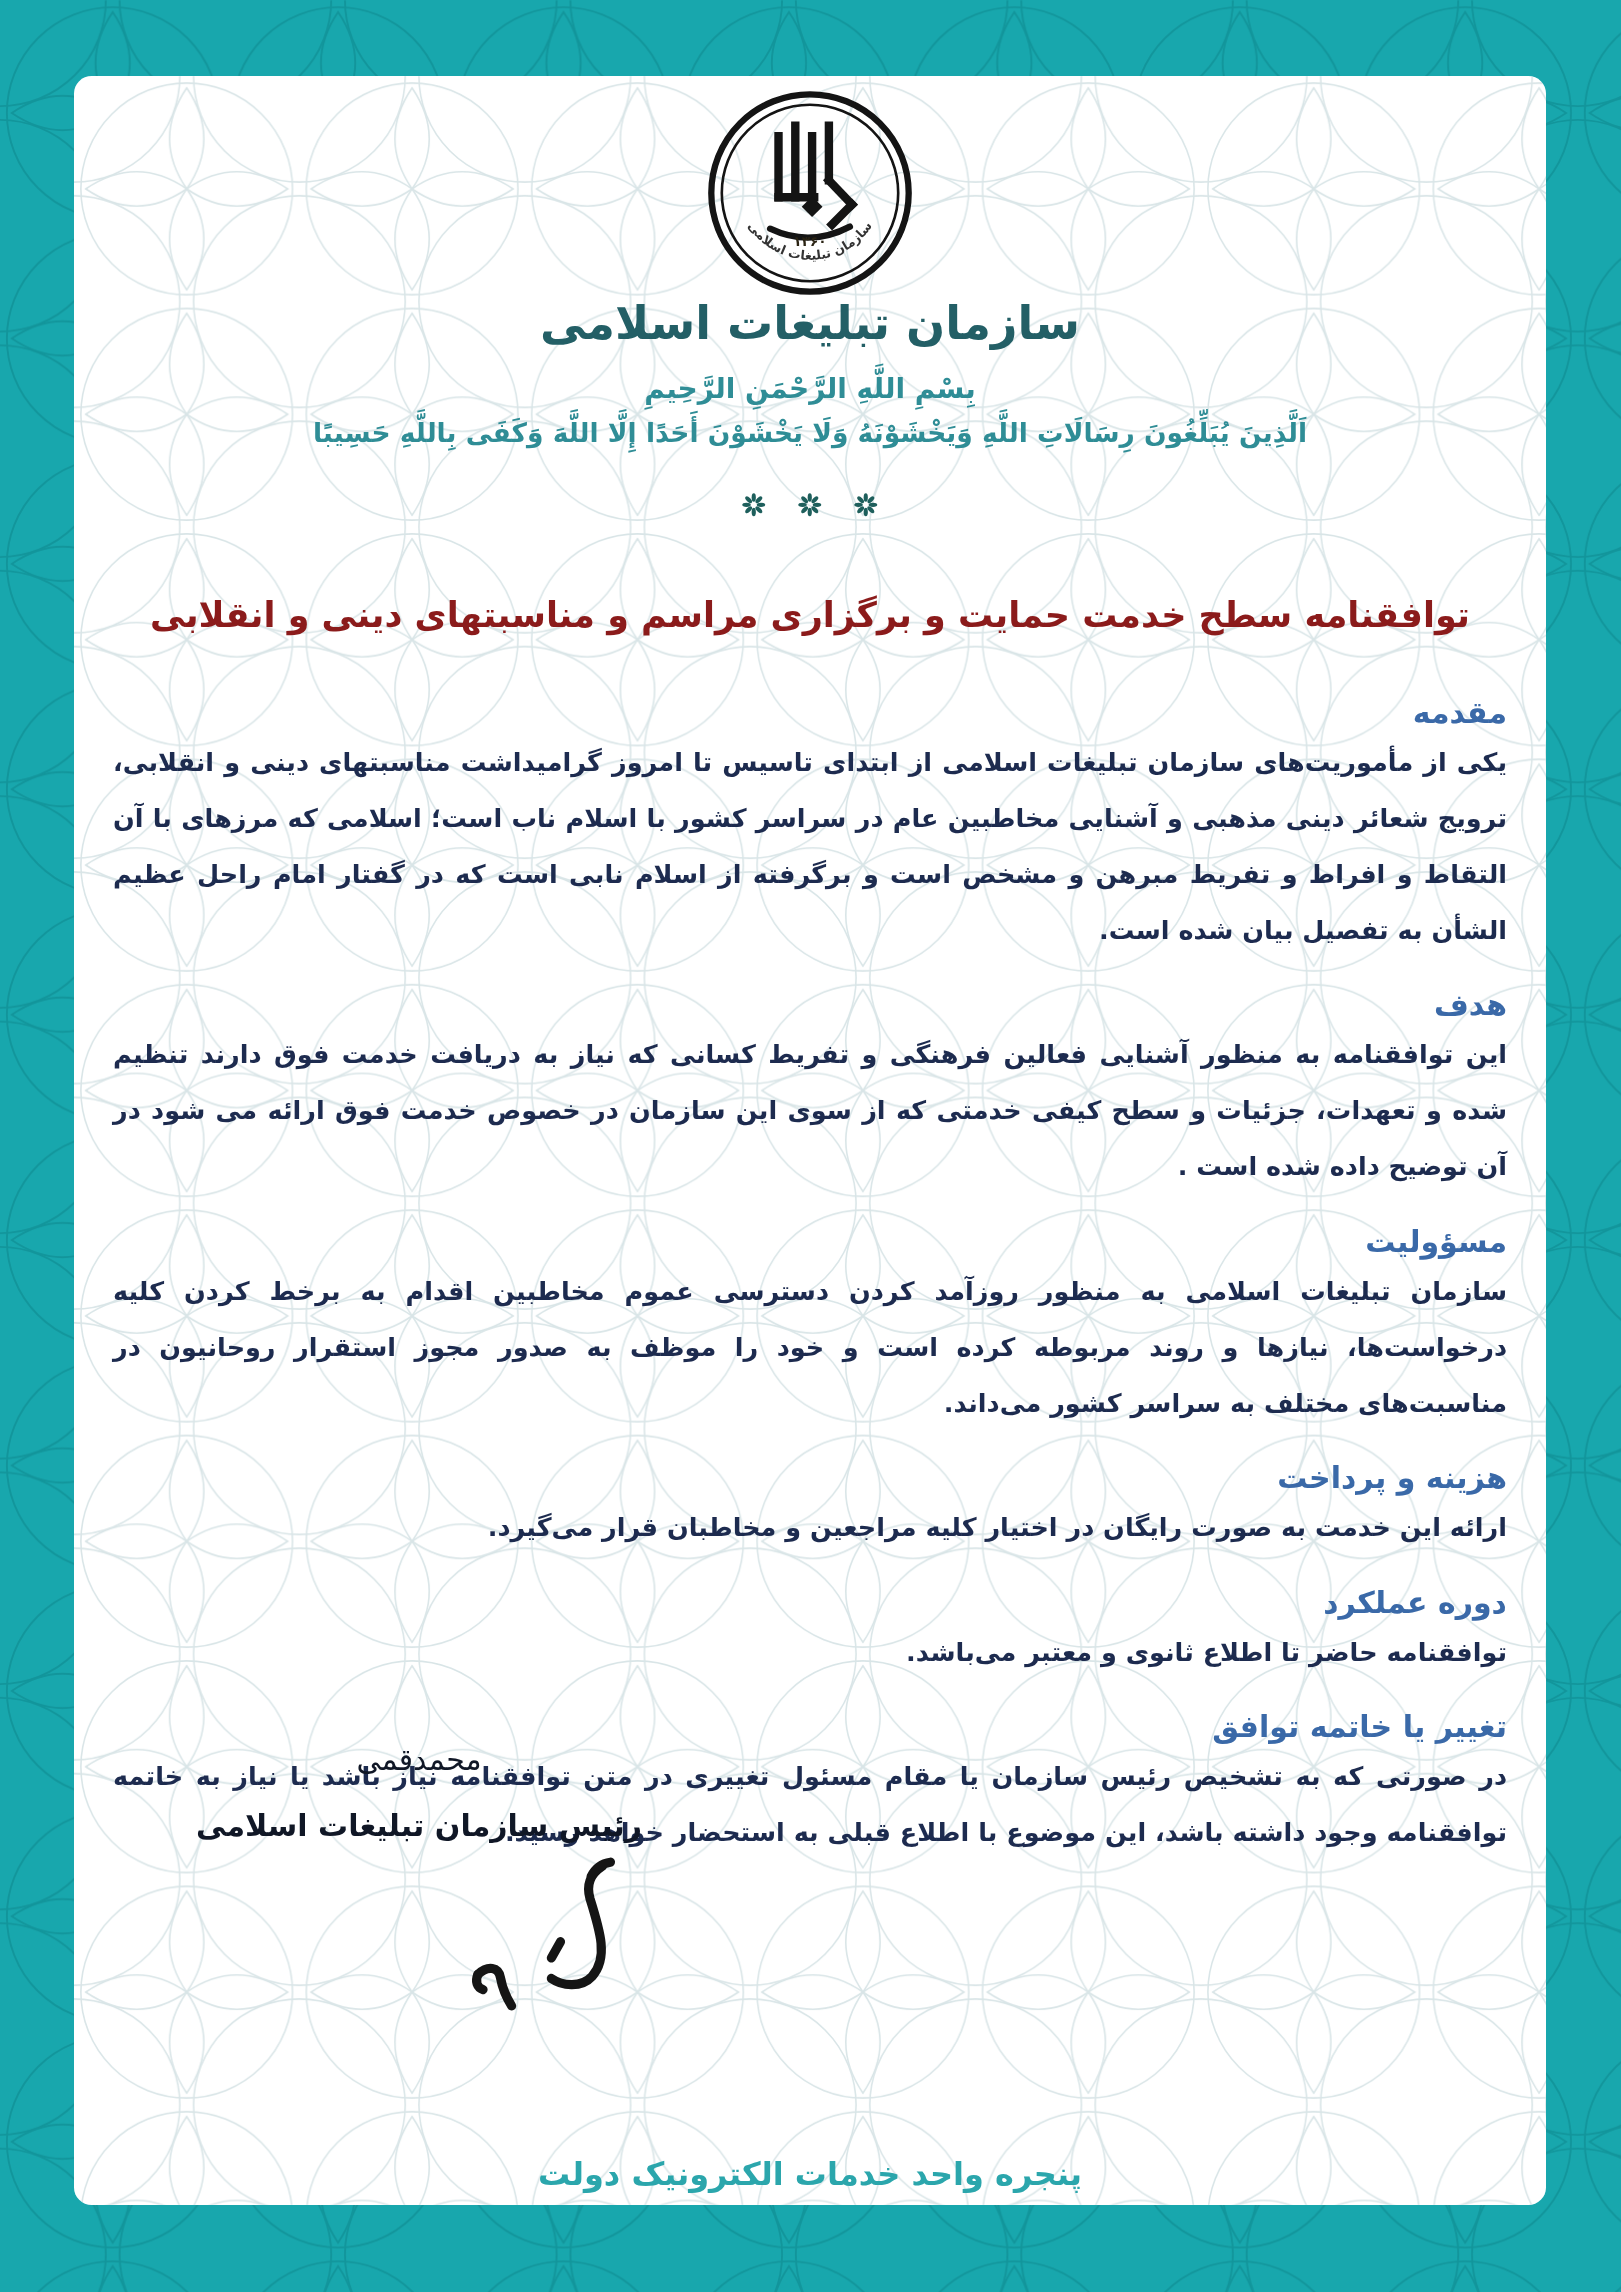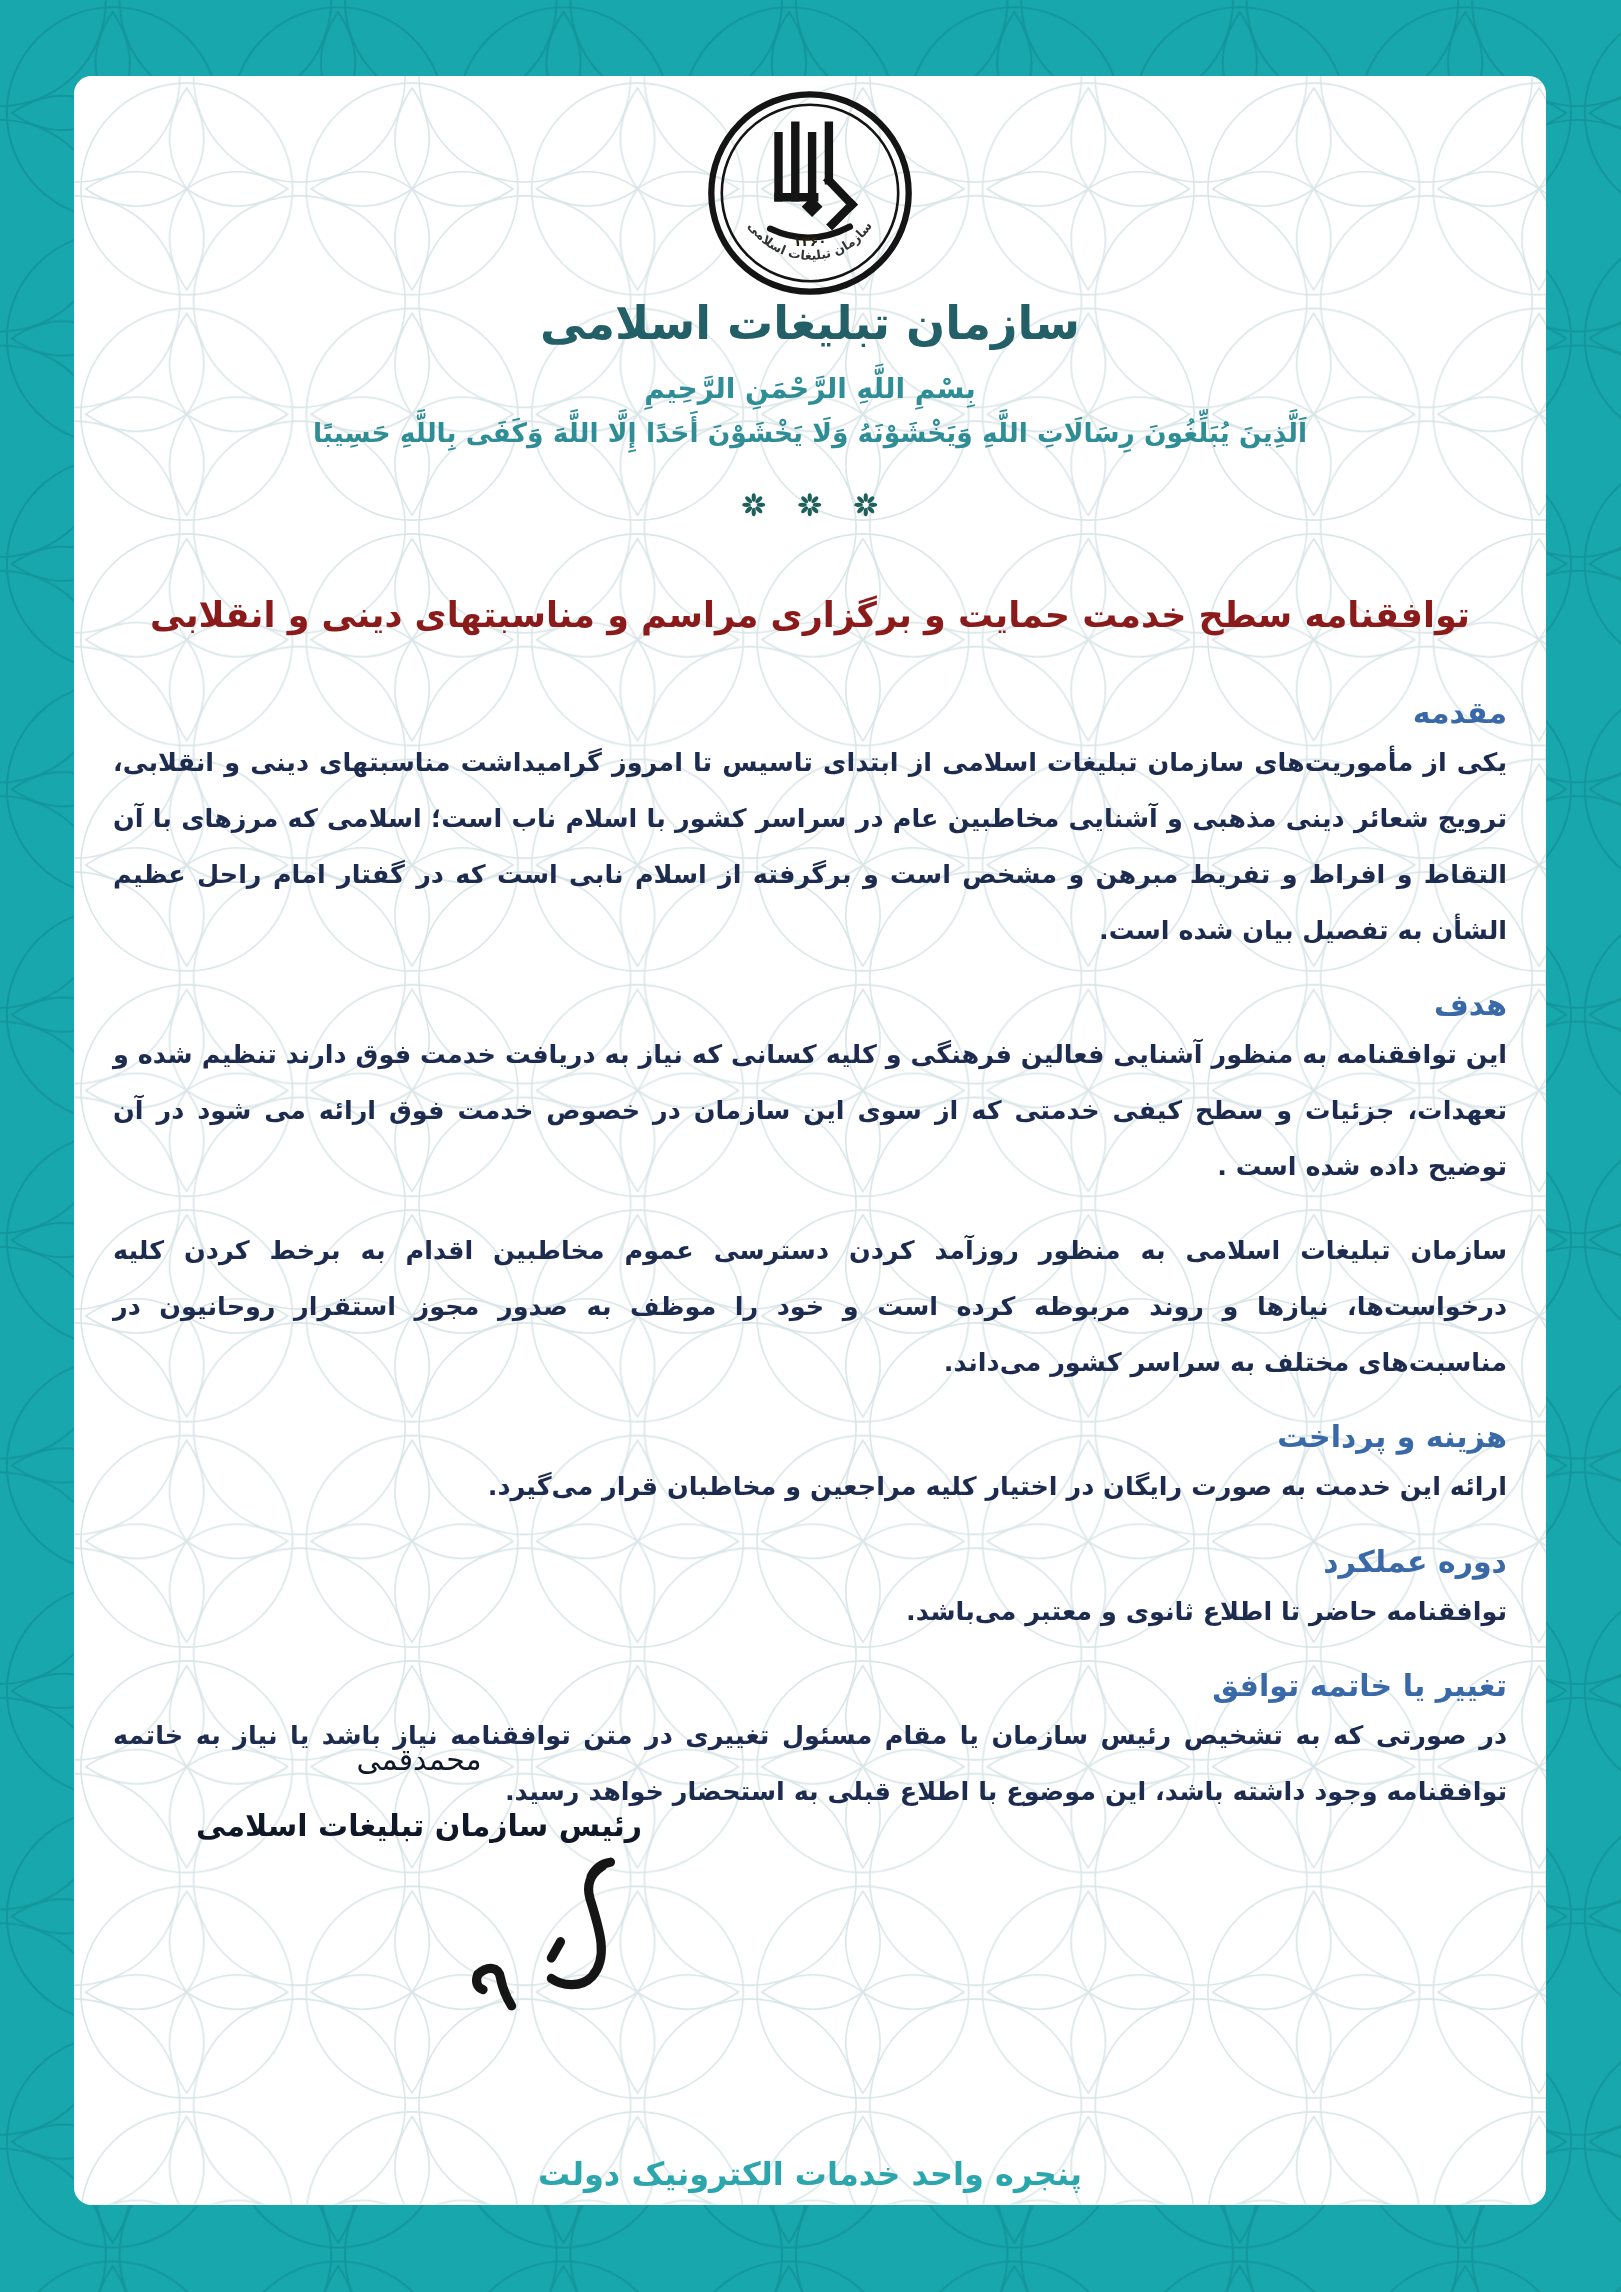--- a/index.html
+++ b/index.html
@@ -266,23 +266,24 @@
 
       <h1 class="main-title">توافقنامه سطح خدمت حمایت و برگزاری مراسم و مناسبتهای دینی و انقلابی</h1>
 
       <div class="sections">
         <div class="section">
           <h2 class="section-heading">مقدمه</h2>
           <p class="section-body">یکی از مأموریت‌های سازمان تبلیغات اسلامی از ابتدای تاسیس تا امروز گرامیداشت مناسبتهای دینی و انقلابی، ترویج شعائر دینی مذهبی و آشنایی مخاطبین عام در سراسر کشور با اسلام ناب است؛ اسلامی که مرزهای با آن التقاط و افراط و تفریط مبرهن و مشخص است و برگرفته از اسلام نابی است که در گفتار امام راحل عظیم الشأن به تفصیل بیان شده است.</p>
         </div>
         <div class="section">
           <h2 class="section-heading">هدف</h2>
-          <p class="section-body">این توافقنامه به منظور آشنایی فعالین فرهنگی و کلیه کسانی که نیاز به دریافت خدمت فوق دارند تنظیم شده و تعهدات، جزئیات و سطح کیفی خدمتی که از سوی این سازمان در خصوص خدمت فوق ارائه می شود در آن توضیح داده شده است .</p>
-        </div>
-        <div class="section">
+          <p class="section-body">این توافقنامه به منظور آشنایی فعالین فرهنگی و تفریط کسانی که نیاز به دریافت خدمت فوق دارند تنظیم شده و تعهدات، جزئیات و سطح کیفی خدمتی که از سوی این سازمان در خصوص خدمت فوق ارائه می شود در آن توضیح داده شده است .</p>
+        </div>
+        <div class="section">
+          <h2 class="section-heading">مسؤولیت</h2>
           <p class="section-body">سازمان تبلیغات اسلامی به منظور روزآمد کردن دسترسی عموم مخاطبین اقدام به برخط کردن کلیه درخواست‌ها، نیازها و روند مربوطه کرده است و خود را موظف به صدور مجوز استقرار روحانیون در مناسبت‌های مختلف به سراسر کشور می‌داند.</p>
         </div>
         <div class="section">
           <h2 class="section-heading">هزینه و پرداخت</h2>
           <p class="section-body">ارائه این خدمت به صورت رایگان در اختیار کلیه مراجعین و مخاطبان قرار می‌گیرد.</p>
         </div>
         <div class="section">
           <h2 class="section-heading">دوره عملکرد</h2>
           <p class="section-body">توافقنامه حاضر تا اطلاع ثانوی و معتبر می‌باشد.</p>
         </div>

